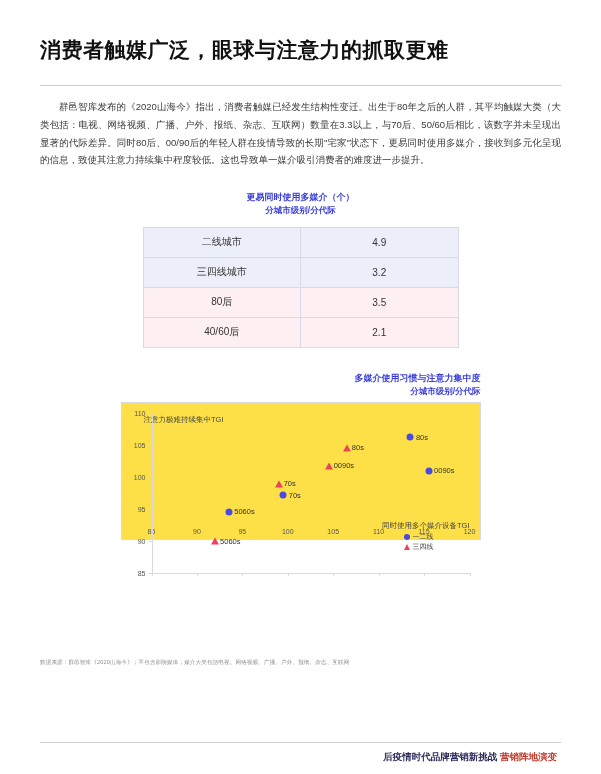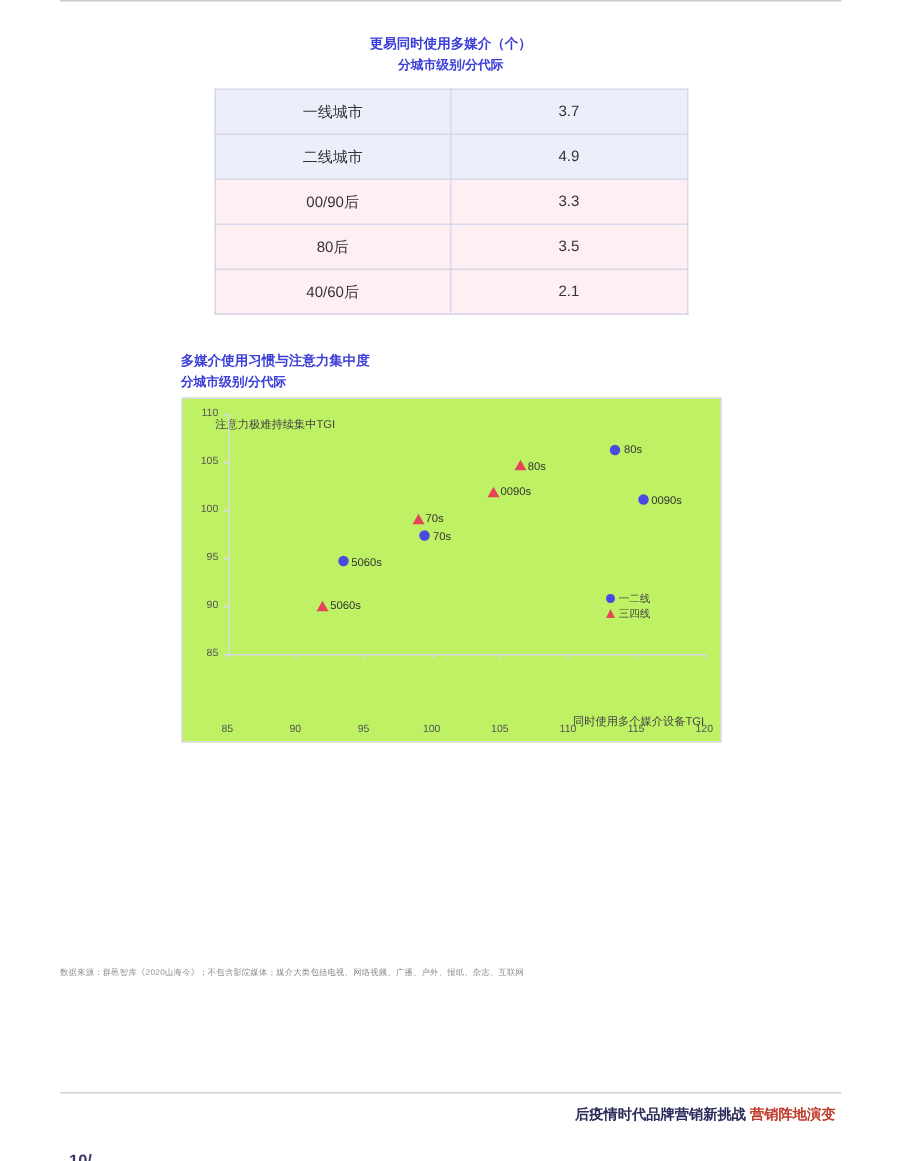--- a/index.html
+++ b/index.html
@@ -76,34 +76,34 @@
   .cell-label { width: 50%; }
   .cell-value { width: 50%; }
 
   
   .scatter-wrap {
     margin: 24px auto 0 auto;
     width: 360px;
     position: relative;
   }
   .scatter-title {
-    text-align: left;
+    text-align: right;
     color: #3b3fd8;
     font-weight: bold;
     font-size: 9px;
     line-height: 1.5;
     margin-bottom: 4px;
   }
   .scatter-title .sub { display: block; font-size: 8.5px; }
   .plot {
     position: relative;
     width: 360px;
-    height: 230px;
+    height: 138px;
     border: 1px solid #d9d9e6;
-    background: #bef264;
+    background: #fde047;
     box-sizing: border-box;
   }
   .y-label {
     position: absolute;
     left: -22px;
     font-size: 7px;
     color: #555555;
     width: 20px;
     text-align: right;
     transform: translateY(-50%);
@@ -216,41 +216,39 @@
     font-weight: bold;
     color: #2b2b5c;
   }
   .footer-right .accent { color: #c0392b; }
 </style>
 </head>
 <body>
 
 <div class="page">
 
+  <h1 class="title">消费者触媒广泛，眼球与注意力的抓取更难</h1>
   <hr class="title-rule">
 
+  <p class="body-text">群邑智库发布的《2020山海今》指出，消费者触媒已经发生结构性变迁。出生于80年之后的人群，其平均触媒大类（大类包括：电视、网络视频、广播、户外、报纸、杂志、互联网）数量在3.3以上，与70后、50/60后相比，该数字并未呈现出显著的代际差异。同时80后、00/90后的年轻人群在疫情导致的长期"宅家"状态下，更易同时使用多媒介，接收到多元化呈现的信息，致使其注意力持续集中程度较低。这也导致单一媒介吸引消费者的难度进一步提升。</p>
 
   <div class="chart-title">
     <span>更易同时使用多媒介（个）</span>
     <span class="sub">分城市级别/分代际</span>
   </div>
 
   <table class="data-table">
     <tbody>
       <tr class="row-a">
-        <td class="cell-label">一线城市</td>
-        <td class="cell-value">3.7</td>
-      </tr>
-      <tr class="row-a">
         <td class="cell-label">二线城市</td>
         <td class="cell-value">4.9</td>
       </tr>
-      <tr class="row-b">
-        <td class="cell-label">00/90后</td>
-        <td class="cell-value">3.3</td>
+      <tr class="row-a">
+        <td class="cell-label">三四线城市</td>
+        <td class="cell-value">3.2</td>
       </tr>
       <tr class="row-b">
         <td class="cell-label">80后</td>
         <td class="cell-value">3.5</td>
       </tr>
       <tr class="row-b">
         <td class="cell-label">40/60后</td>
         <td class="cell-value">2.1</td>
       </tr>
     </tbody>

